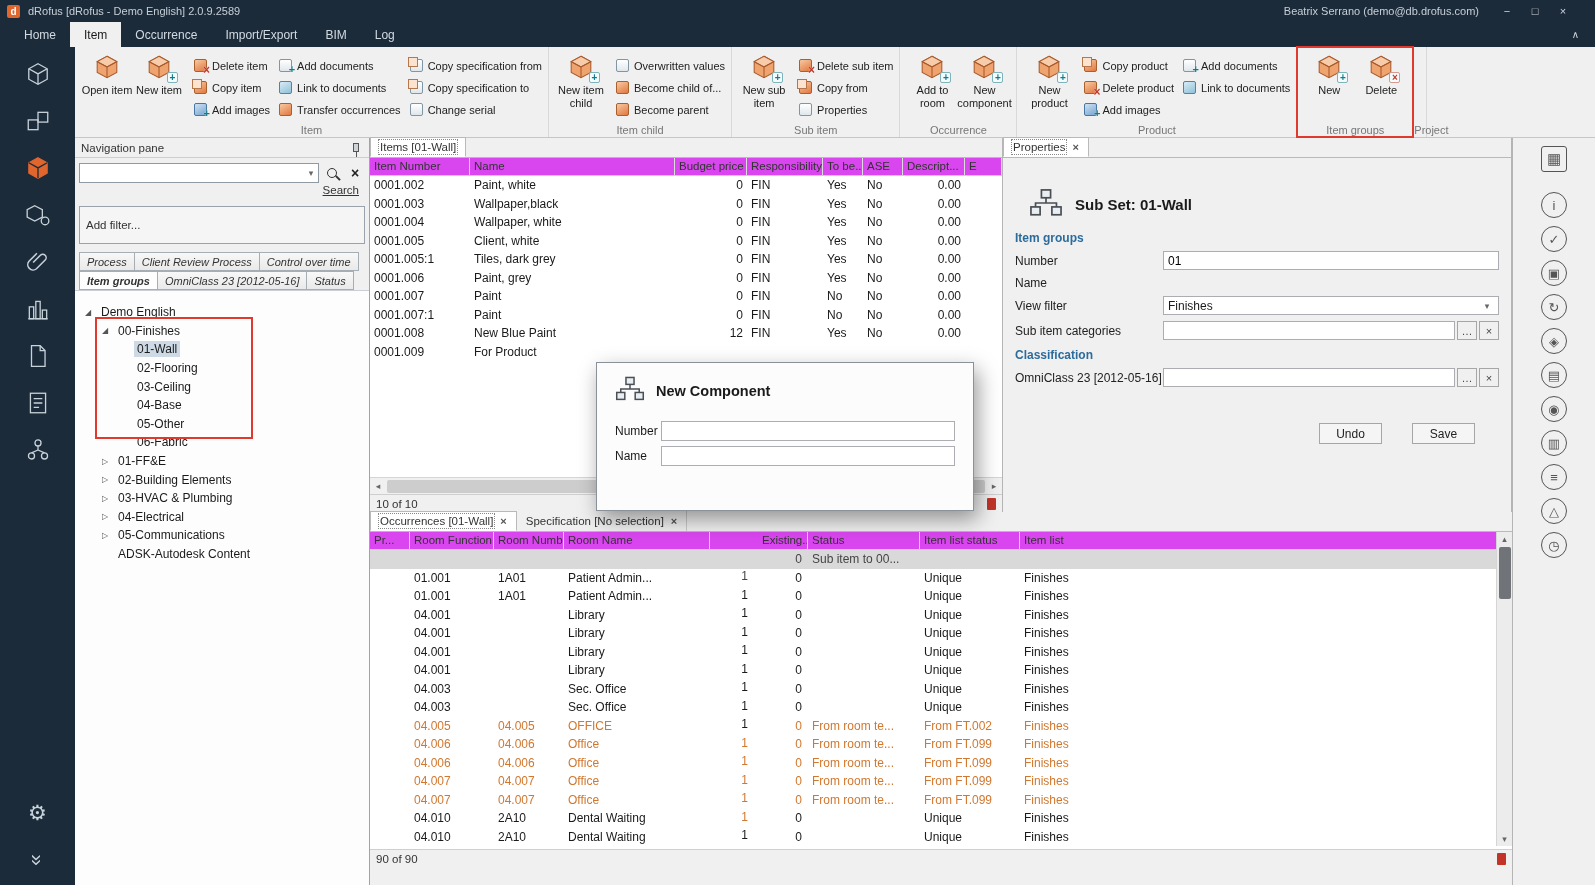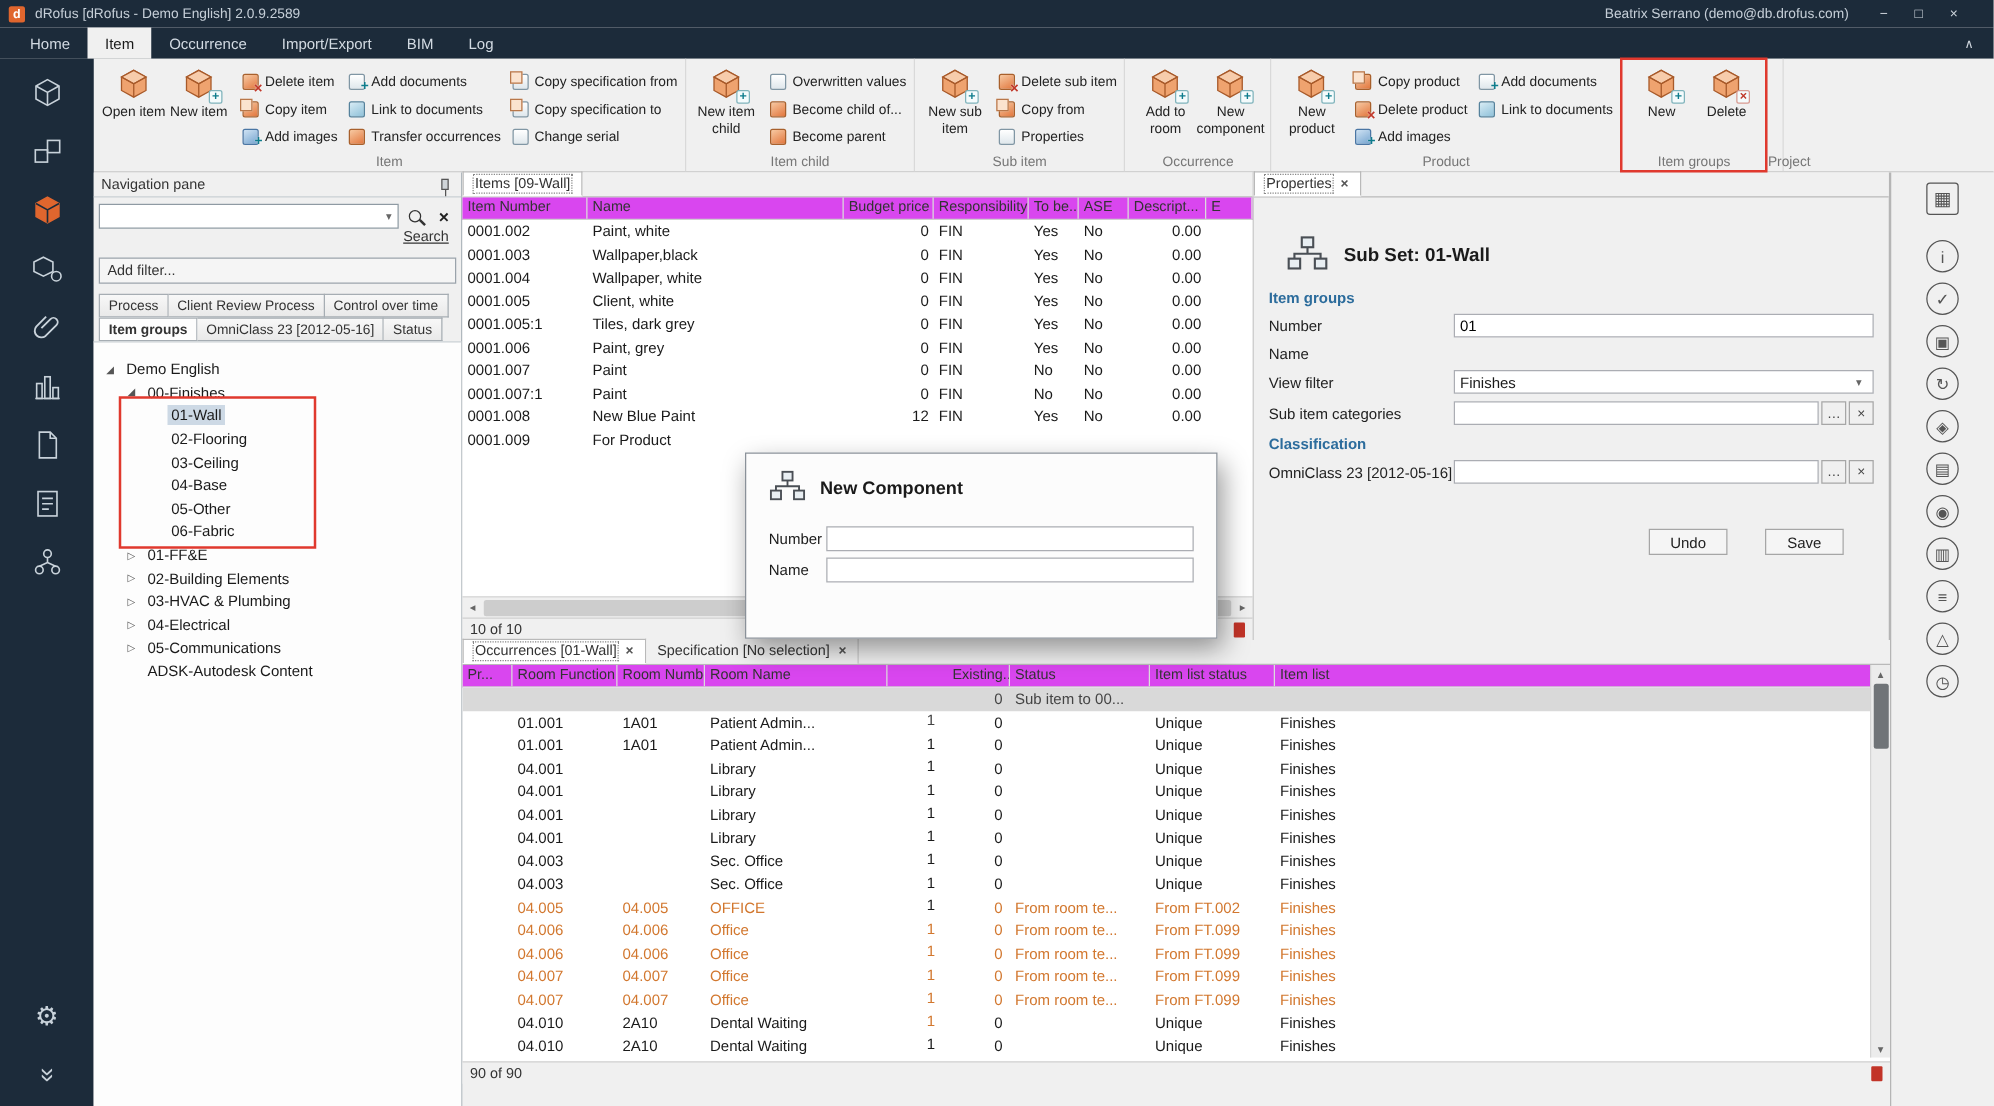--- a/index.html
+++ b/index.html
@@ -59,24 +59,24 @@
 .search-row { display:flex; align-items:center; height:22px; gap:3px; }
 .search-combo { flex:1; height:20px; background:#fff; border:1px solid #8f9aa3; display:flex; align-items:center; }
 .search-combo input { flex:1; border:none; outline:none; height:16px; padding:0 4px; font-size:12px; background:transparent; }
 .combo-dd { width:14px; color:#666; font-size:9px; text-align:center; }
 .icon-btn { width:20px; height:20px; display:flex; align-items:center; justify-content:center; color:#222; }
 .mag { position:relative; width:10px; height:10px; border:1.6px solid #333; border-radius:50%; display:inline-block; }
 .mag::after { content:""; position:absolute; width:6px; height:1.8px; background:#333; right:-5px; bottom:-2px; transform:rotate(45deg); }
 .xglyph { font-size:14px; font-weight:bold; }
 .search-link-row { height:16px; display:flex; justify-content:flex-end; padding-right:6px; }
 .search-link { font-size:11.5px; color:#333; text-decoration:underline; }
-.add-filter { margin-top:6px; width:100%; height:21px; background:#f5f5f5; border:1px solid #9aa3ab; font-size:11.5px; color:#333; text-align:left; padding:0 6px; font-family:inherit; }
+.add-filter { margin-top:6px; width:100%; height:38px; background:#f5f5f5; border:1px solid #9aa3ab; font-size:11.5px; color:#333; text-align:left; padding:0 6px; font-family:inherit; }
 .ftabs { display:flex; margin-top:8px; }
 .ftabs.second { margin-top:0; }
-.ftab { height:19px; padding:0 7px; display:flex; align-items:center; font-size:11px; color:#333; background:linear-gradient(180deg,#f8f8f8,#e9e9e9); border:1px solid #a6adb3; border-left:none; white-space:nowrap; }
+.ftab { height:19px; padding:0 7px; display:flex; align-items:center; font-size:11px; color:#333; background:linear-gradient(180deg,#f8f8f8,#e9e9e9); border:1px solid #a6adb3; border-left:none; white-space:nowrap;font-style:italic; }
 .ftab:first-child { border-left:1px solid #a6adb3; }
 .ftab[data-variant="active"] { background:#fdfdfd; font-weight:bold; }
 .tree { flex:1; background:#fdfdfd; border-top:1px solid #c9cfd4; padding-top:12px; overflow:hidden; }
 .tree-item { height:18.6px; display:flex; align-items:center; font-size:12px; }
 .tree-item[data-indent="0"] { padding-left:10px; }
 .tree-item[data-indent="1"] { padding-left:27px; }
 .tree-item[data-indent="2"] { padding-left:46px; }
 .tree-arrow { width:13px; color:#555; font-size:8px; flex:none; }
 .tree-label { padding:1px 3px; white-space:nowrap; }
 .tree-item[data-variant="selected"] .tree-label { background:#cdd9e5; }
@@ -602,21 +602,21 @@
       <span class="tree-arrow" data-name="tree-expander-icon"></span>
       <span class="tree-label">ADSK-Autodesk Content</span>
     </div>
     </div>
   <div class="tree-annotation" data-name="annotation-highlight-finishes-subsets"></div>
 </div>
 
 <div class="items-panel" data-name="items-panel">
   <div class="tabstrip">
     <div class="tab" data-variant="active" data-name="items-tab">
-      <span class="tab-label">Items [09-Wall]</span>
+      <span class="tab-label">Items [01-Wall]</span>
     </div>
   </div>
   <div class="thead">
 
   <div class="th" data-name="column-header" data-col="inum">Item Number</div>
       <div class="th" data-name="column-header" data-col="name">Name</div>
       <div class="th" data-name="column-header" data-col="budget">Budget price</div>
       <div class="th" data-name="column-header" data-col="resp">Responsibility</div>
       <div class="th" data-name="column-header" data-col="tobe">To be...</div>
       <div class="th" data-name="column-header" data-col="ase">ASE</div>

